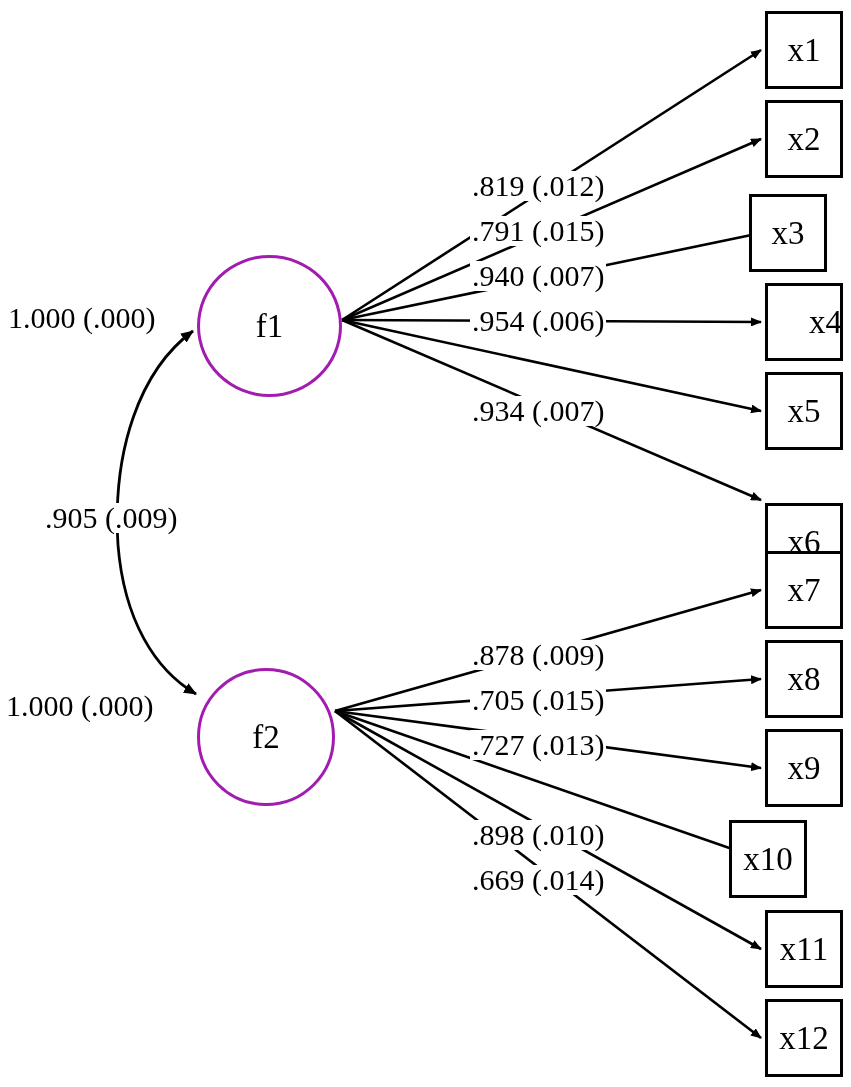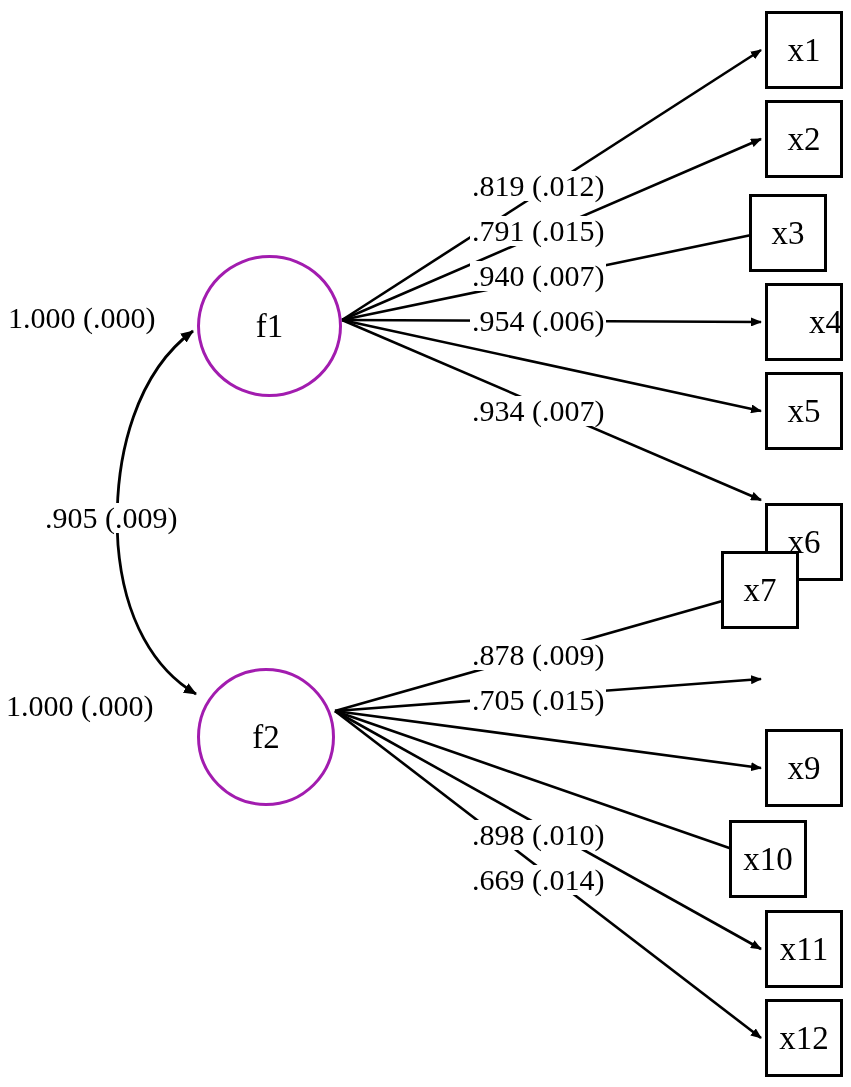--- a/index.html
+++ b/index.html
@@ -124,22 +124,25 @@
   </div>
   <div class="indicator-box" style="left:765px; top:283px;padding-left:43px;">
     <span>x4</span>
   </div>
   <div class="indicator-box" style="left:765px; top:372px;text-align:right;">
     <span>x5</span>
   </div>
   <div class="indicator-box" style="left:765px; top:461px;margin-top:42px;">
     <span>x6</span>
   </div>
-  <div class="indicator-box" style="left:721px; top:551px;">
+  <div class="indicator-box" style="left:765px; top:551px;">
     <span>x7</span>
+  </div>
+  <div class="indicator-box" style="left:765px; top:640px;">
+    <span>x8</span>
   </div>
   <div class="indicator-box" style="left:765px; top:729px;">
     <span>x9</span>
   </div>
   <div class="indicator-box" style="left:729px; top:820px;">
     <span>x10</span>
   </div>
   <div class="indicator-box" style="left:765px; top:910px;">
     <span>x11</span>
   </div>
@@ -148,20 +151,21 @@
   </div>
 
   <div class="path-label label-loading" style="top:171px;">.819 (.012)</div>
   <div class="path-label label-loading" style="top:216px;">.791 (.015)</div>
   <div class="path-label label-loading" style="top:261px;">.940 (.007)</div>
   <div class="path-label label-loading" style="top:306px;">.954 (.006)</div>
   <div class="path-label label-loading" style="top:396px;">.934 (.007)</div>
 
   <div class="path-label label-loading" style="top:640px;">.878 (.009)</div>
   <div class="path-label label-loading" style="top:685px;">.705 (.015)</div>
+  <div class="path-label label-loading" style="top:730px;">.727 (.013)</div>
   <div class="path-label label-loading" style="top:820px;">.898 (.010)</div>
   <div class="path-label label-loading" style="top:865px;">.669 (.014)</div>
 
   <div class="path-label label-variance" style="left:6px; top:303px;">1.000 (.000)</div>
   <div class="path-label label-variance" style="left:4px; top:691px;">1.000 (.000)</div>
 
   <div class="path-label" style="left:43px; top:503px;">.905 (.009)</div>
 
 </div>
 

